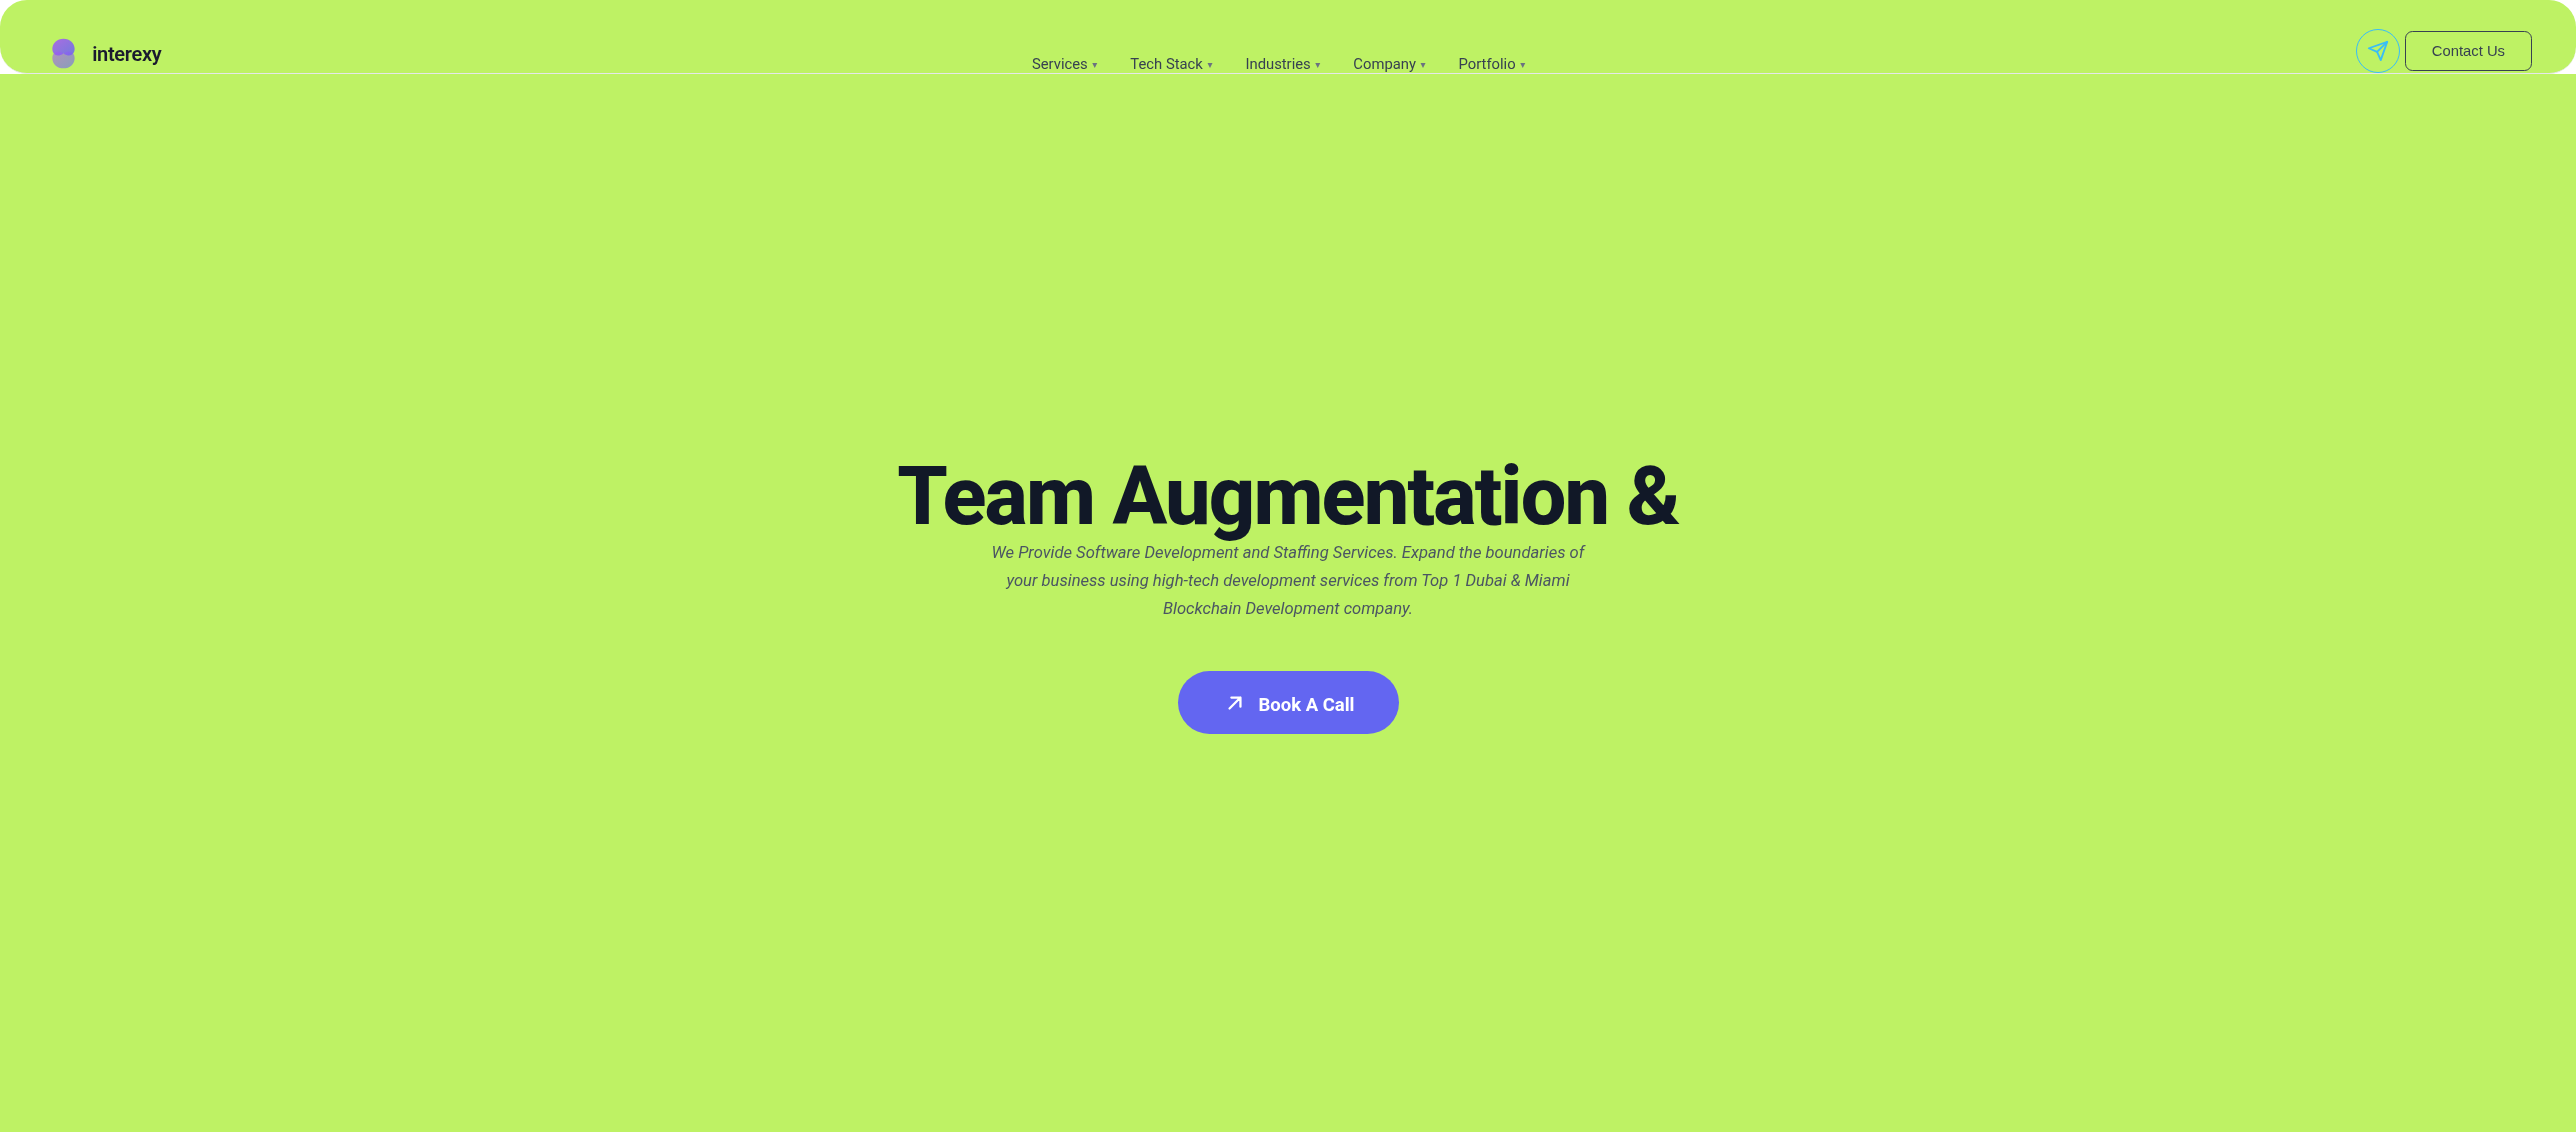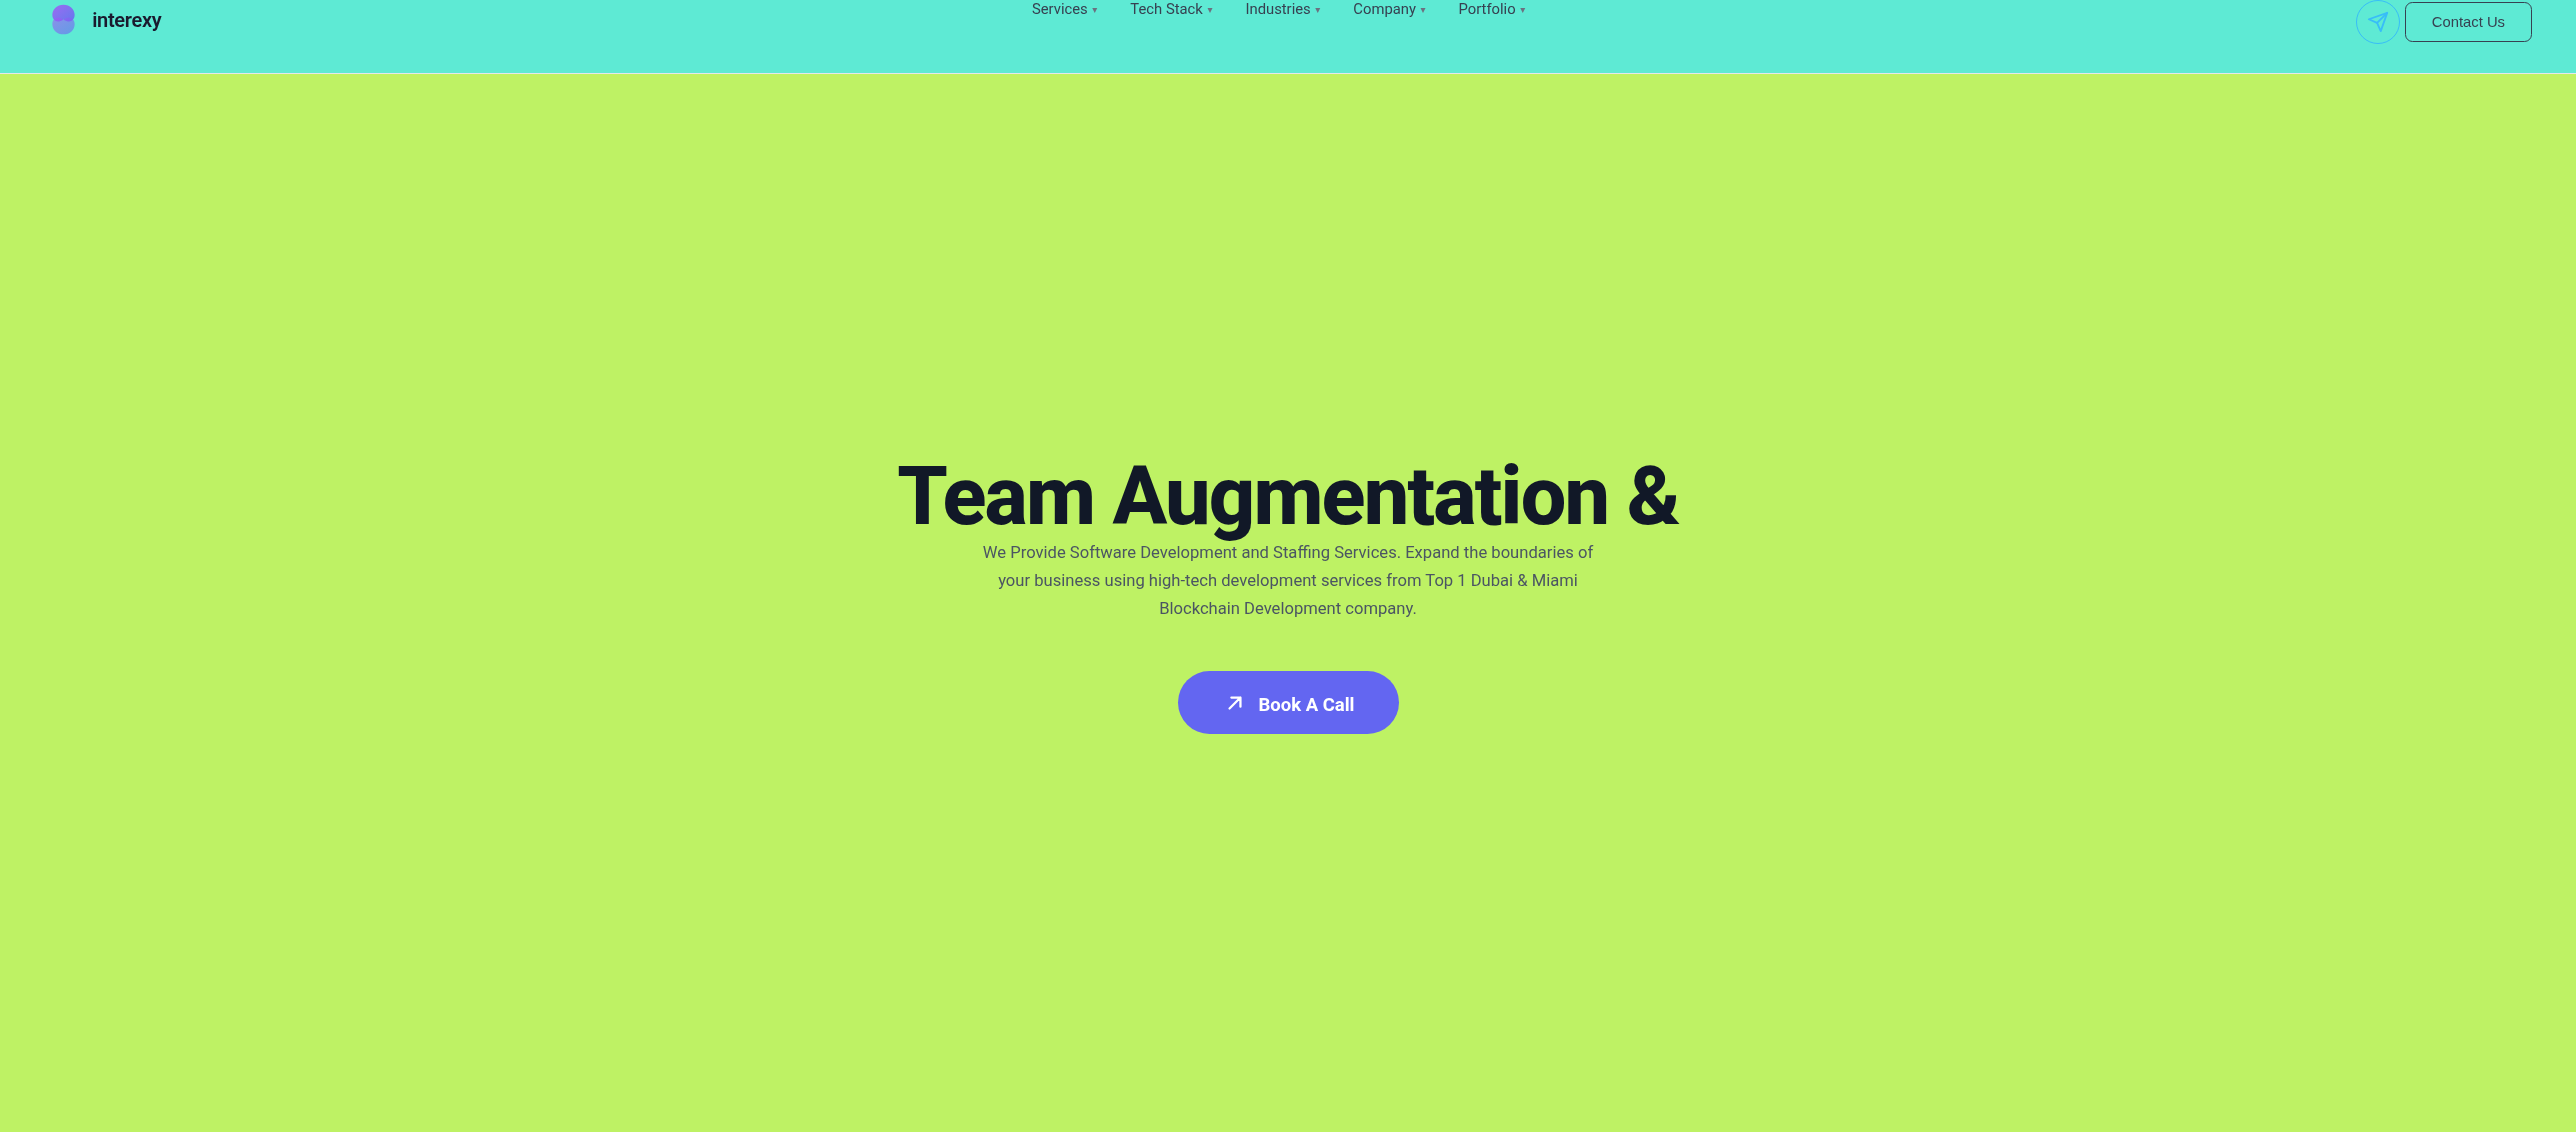--- a/index.html
+++ b/index.html
@@ -10,26 +10,27 @@
 
     body {
       font-family: -apple-system, BlinkMacSystemFont, 'Segoe UI', Roboto, sans-serif;
       background: #ffffff;
       min-height: 100vh;
     }
 
     
     nav {
       display: flex;
-      align-items: flex-start;
+      align-items: flex-end;
       justify-content: space-between;
       padding: 0 44px;
       height: 74px;
       border-bottom: 0.9px solid #e5e7eb;
-      background: #5eead4;
+      background: #bef264;
+      border-radius: 27px;
     }
 
     .nav-logo {
       display: flex;
       align-items: center;
       gap: 9.2px;
       text-decoration: none;
     }
 
     .logo-icon {
@@ -130,20 +131,21 @@
       letter-spacing: -1.8px;
       margin-bottom: 29.5px;
     }
 
     .hero-subtitle {
       font-size: 16.6px;
       color: #4b5563;
       line-height: 1.7;
       max-width: 627px;
       margin-bottom: 48px;
+      font-style: italic;
     }
 
     .book-call-btn {
       display: flex;
       align-items: flex-end;
       gap: 11px;
       padding: 18.5px 44px;
       background: #6366f1;
       border: none;
       border-radius: 46px;

